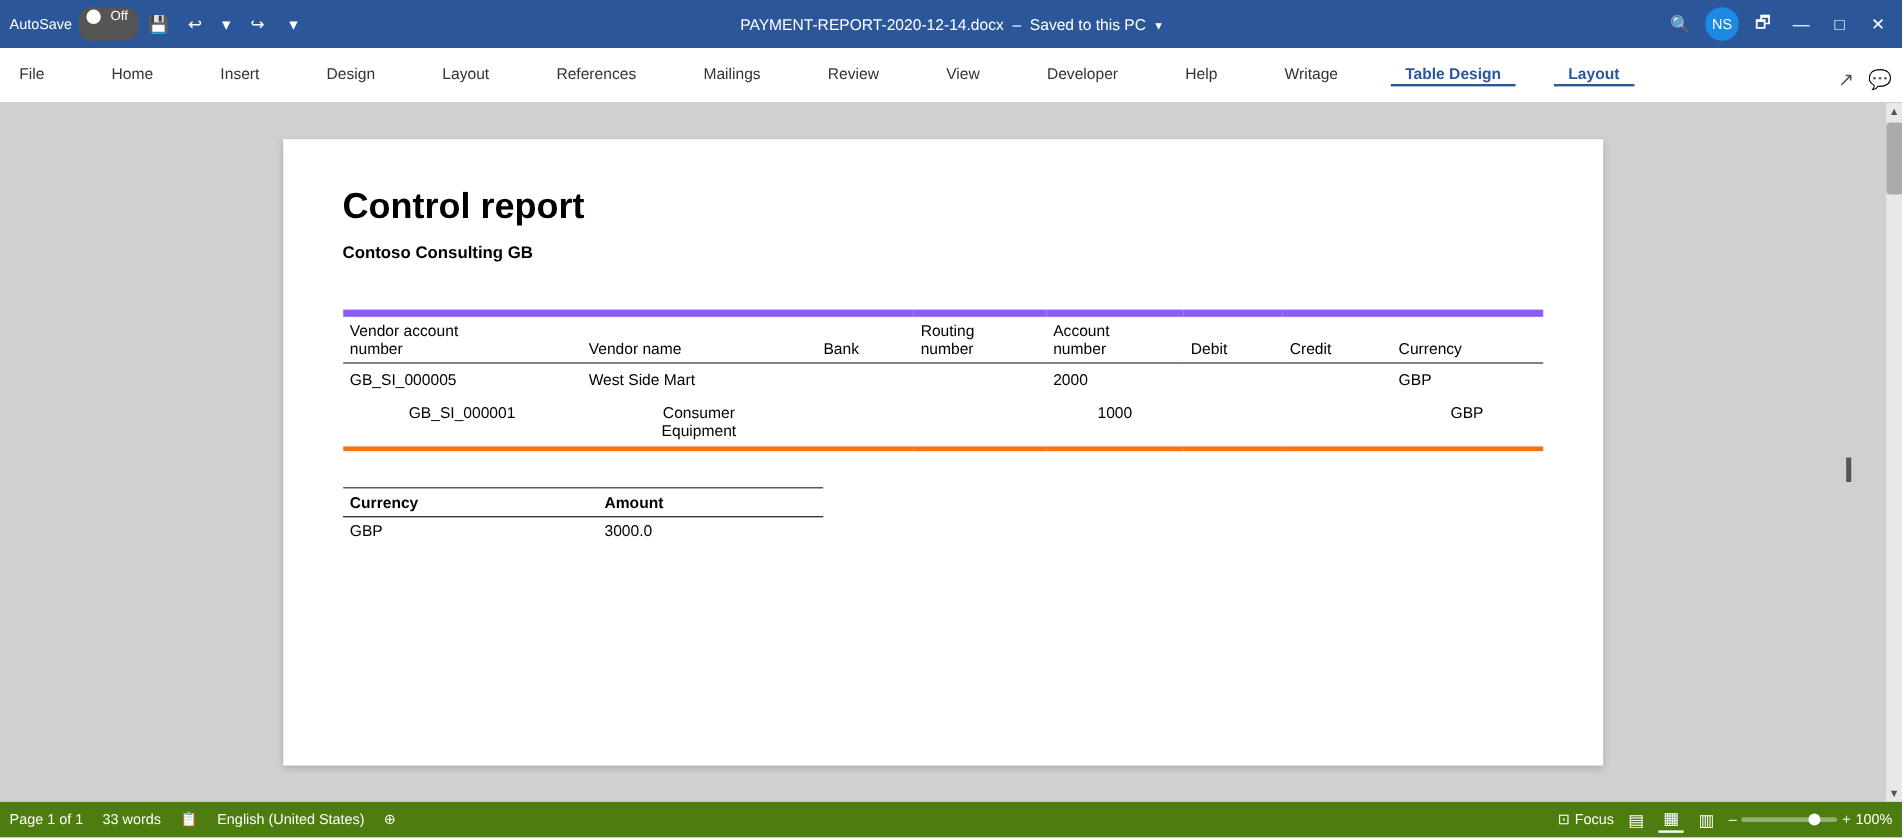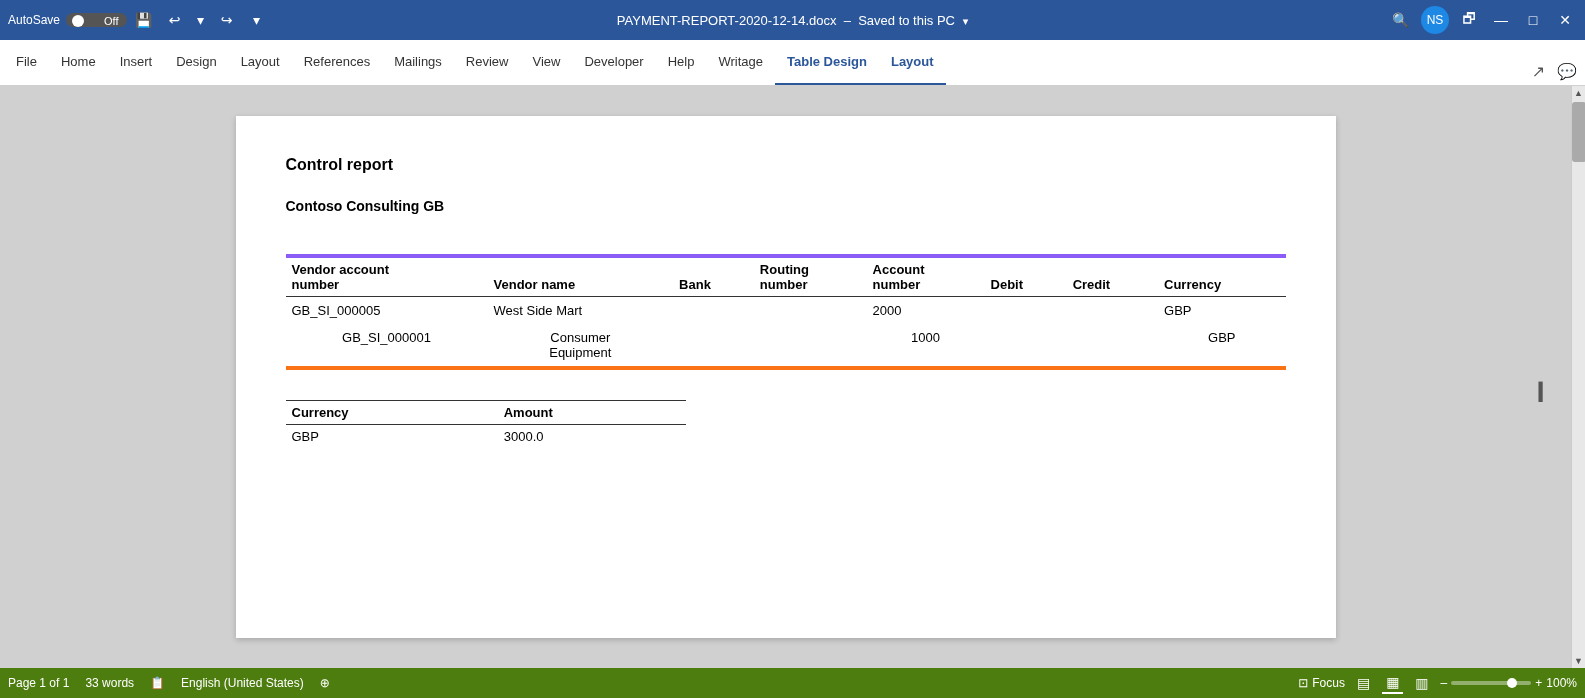--- a/index.html
+++ b/index.html
@@ -11,39 +11,40 @@
       color: white;
       height: 40px;
       display: flex;
       align-items: center;
       padding: 0 8px;
       flex-shrink: 0;
     }
     .title-bar-left { display: flex; align-items: center; gap: 6px; flex: 1; }
     .autosave-label { font-size: 12px; color: white; }
     .autosave-toggle {
-      background: #555; border-radius: 10px; padding: 2px 8px 0 6px;
-      font-size: 11px; color: white; display: flex; align-items: center; gap: 20px;
+      background: #555; border-radius: 10px; padding: 2px 8px 14px 6px;
+      font-size: 11px; color: white; display: flex; align-items: center; gap: 8px;
     }
     .toggle-dot { width: 12px; height: 12px; background: white; border-radius: 50%; }
     .title-bar-center { flex: 2; text-align: center; font-size: 13px; color: white; }
     .title-bar-right { display: flex; align-items: center; gap: 8px; flex: 1; justify-content: flex-end; }
     .tb-icon { width: 24px; height: 24px; display: flex; align-items: center; justify-content: center; font-size: 14px; color: white; cursor: pointer; }
     .avatar { width: 28px; height: 28px; border-radius: 50%; background: #1e88e5; display: flex; align-items: center; justify-content: center; font-size: 12px; font-weight: normal; color: white; }
     .undo-redo { display: flex; gap: 2px; }
 
     
     .ribbon {
       background: white;
       height: 46px;
       display: flex;
-      align-items: flex-end;
-      padding: 0 4px;
+      align-items: flex-start;
+      padding: 13px 4px;
       border-bottom: 1px solid #d0d0d0;
       flex-shrink: 0;
+      gap: 32px;
     }
     .ribbon-tab {
       padding: 0 12px;
       height: 100%;
       display: flex;
       align-items: center;
       font-size: 13px;
       color: #333;
       cursor: pointer;
       border-bottom: 2px solid transparent;
@@ -87,41 +88,41 @@
     
     .page {
       background: white;
       width: 1100px;
       min-height: 520px;
       padding: 40px 50px;
       box-shadow: 0 2px 6px rgba(0,0,0,0.2);
     }
 
     .doc-title {
-      font-size: 16px;
+      font-size: 30px;
       font-weight: bold;
-      margin-bottom: 24px;
+      margin-bottom: 12px;
     }
     .doc-subtitle {
       font-size: 14px;
       font-weight: bold;
       margin-bottom: 40px;
     }
 
     
     .report-table {
       width: 100%;
       border-collapse: collapse;
       margin-bottom: 30px;
     }
     .report-table th {
       font-size: 13px;
-      font-weight: bold;
+      font-weight: normal;
       text-align: left;
-      border-top: 4px solid #8b5cf6;
+      border-top: 6px solid #8b5cf6;
       border-bottom: 1px solid #333;
       padding: 4px 6px;
       vertical-align: bottom;
     }
     .report-table td {
       font-size: 13px;
       padding: 6px 6px;
       vertical-align: top;
     }
     .report-table tr.last-data-row td {

